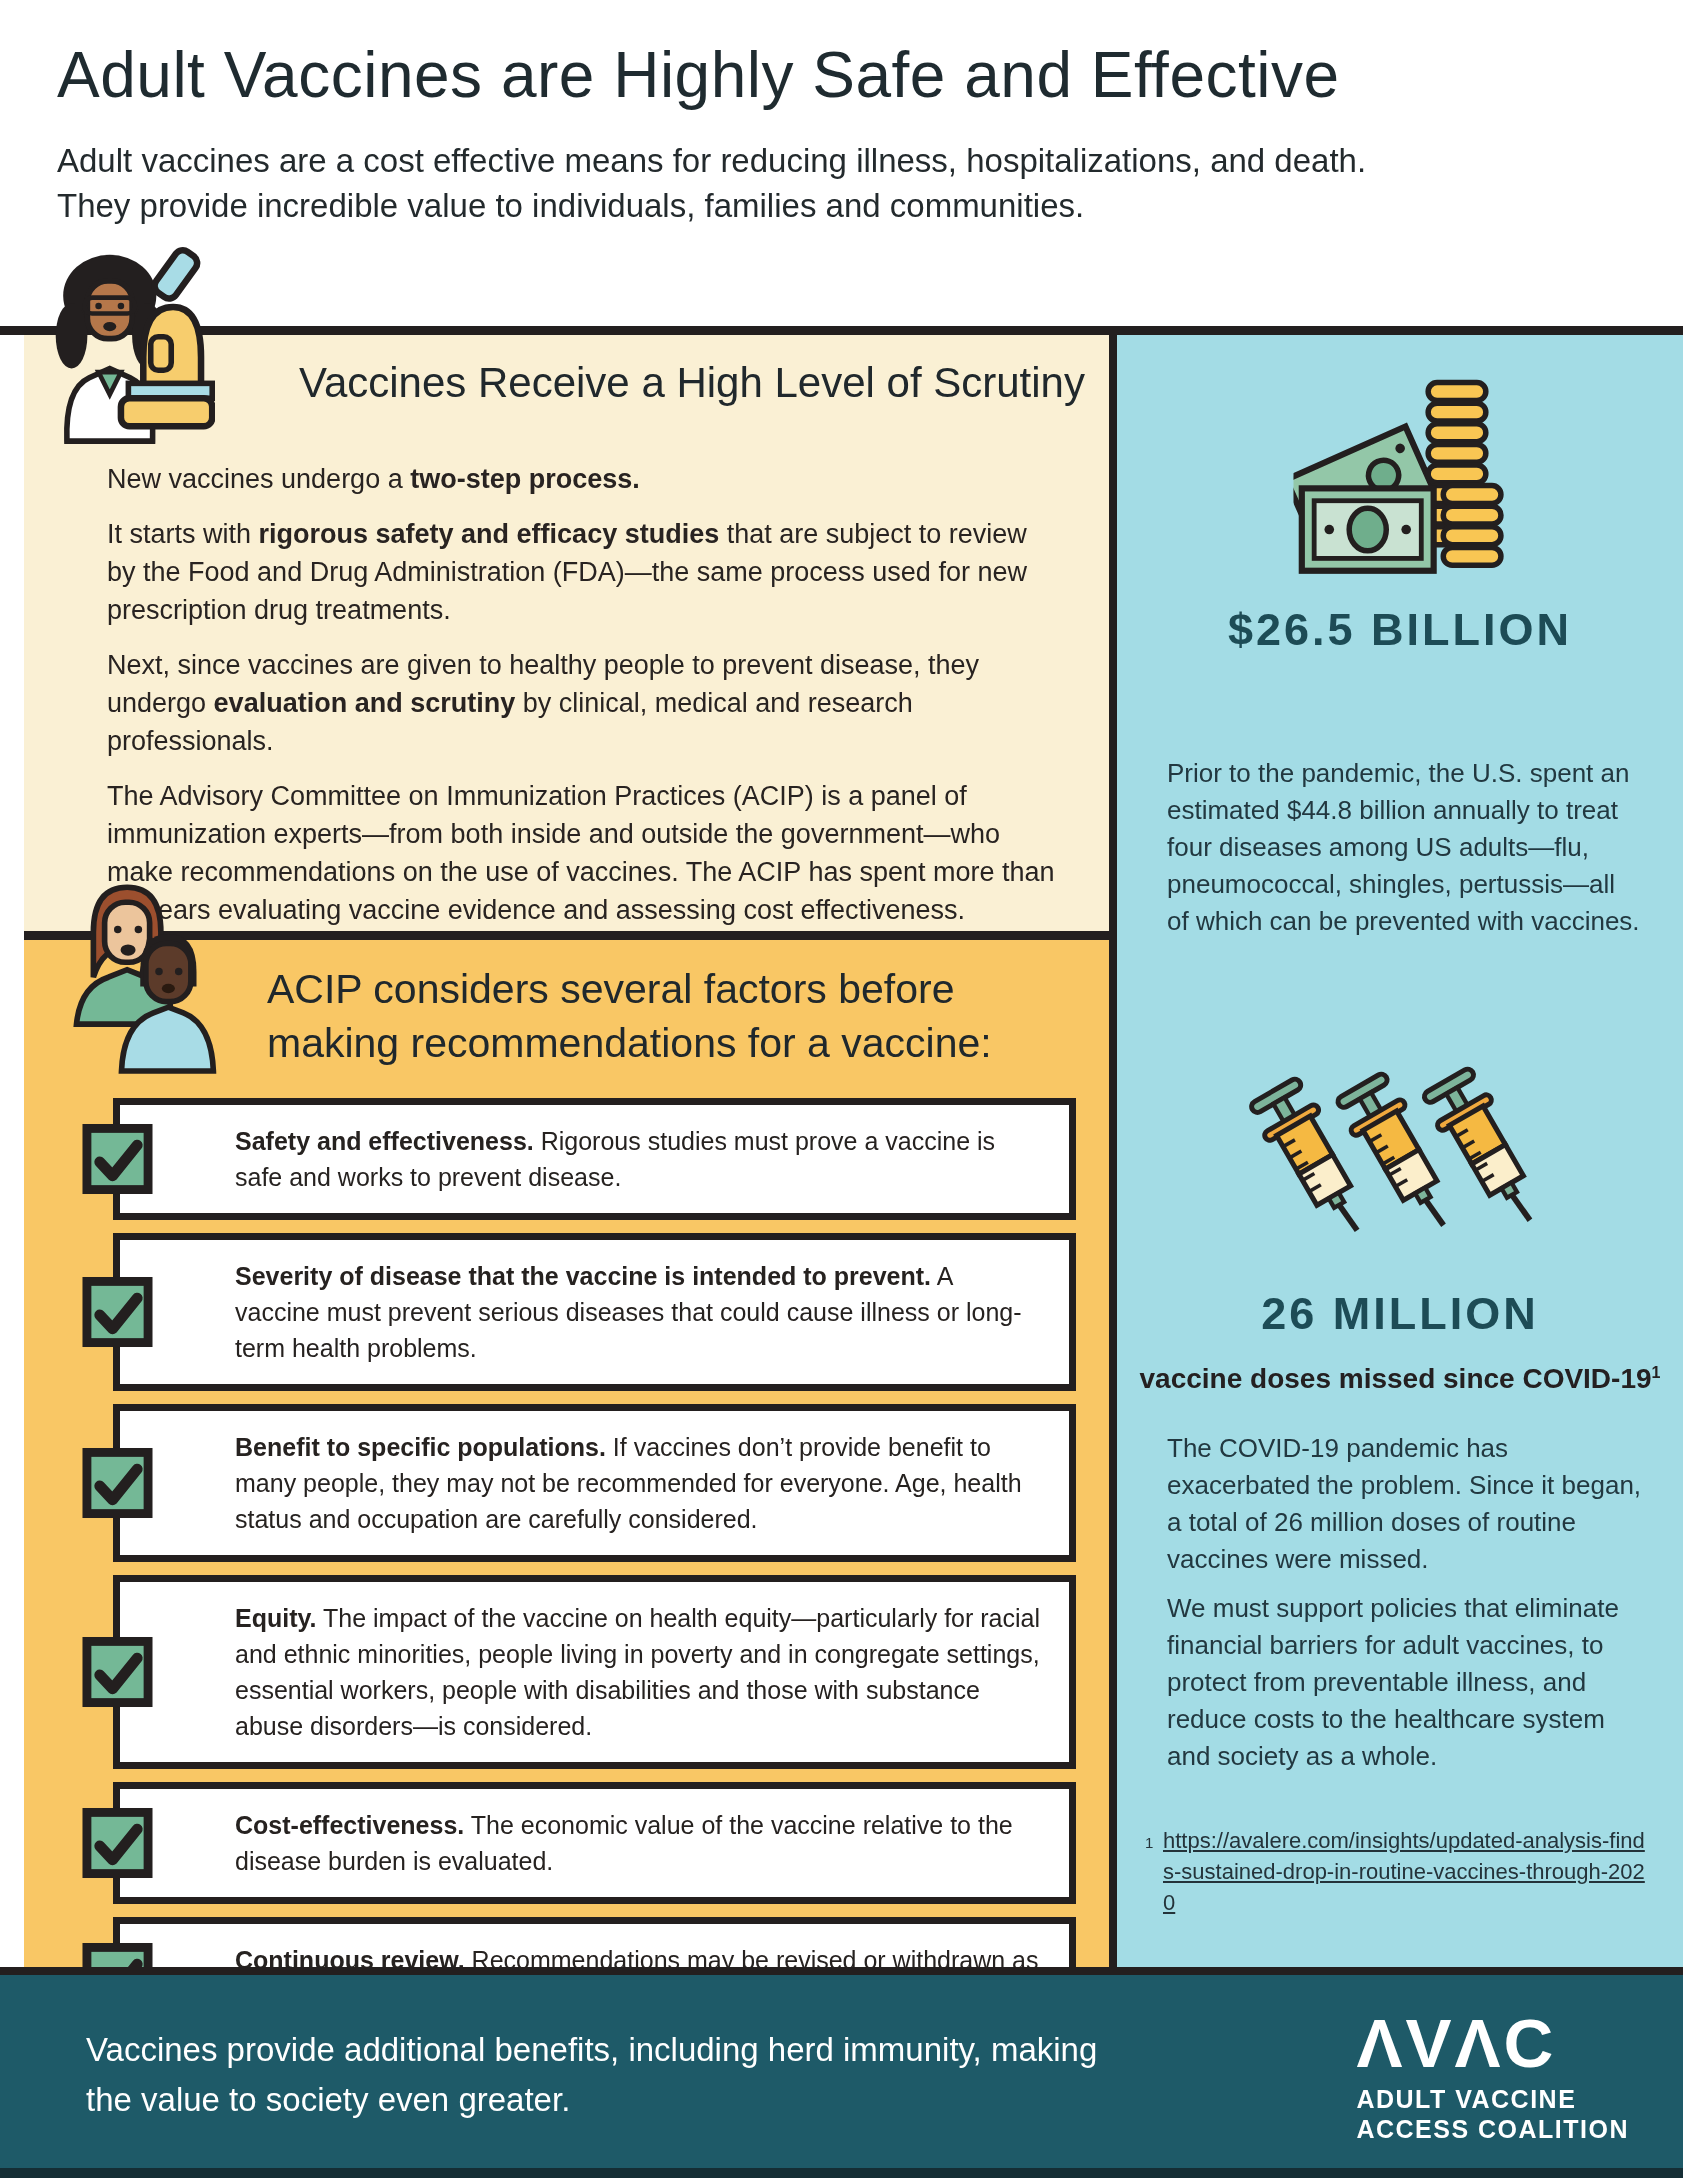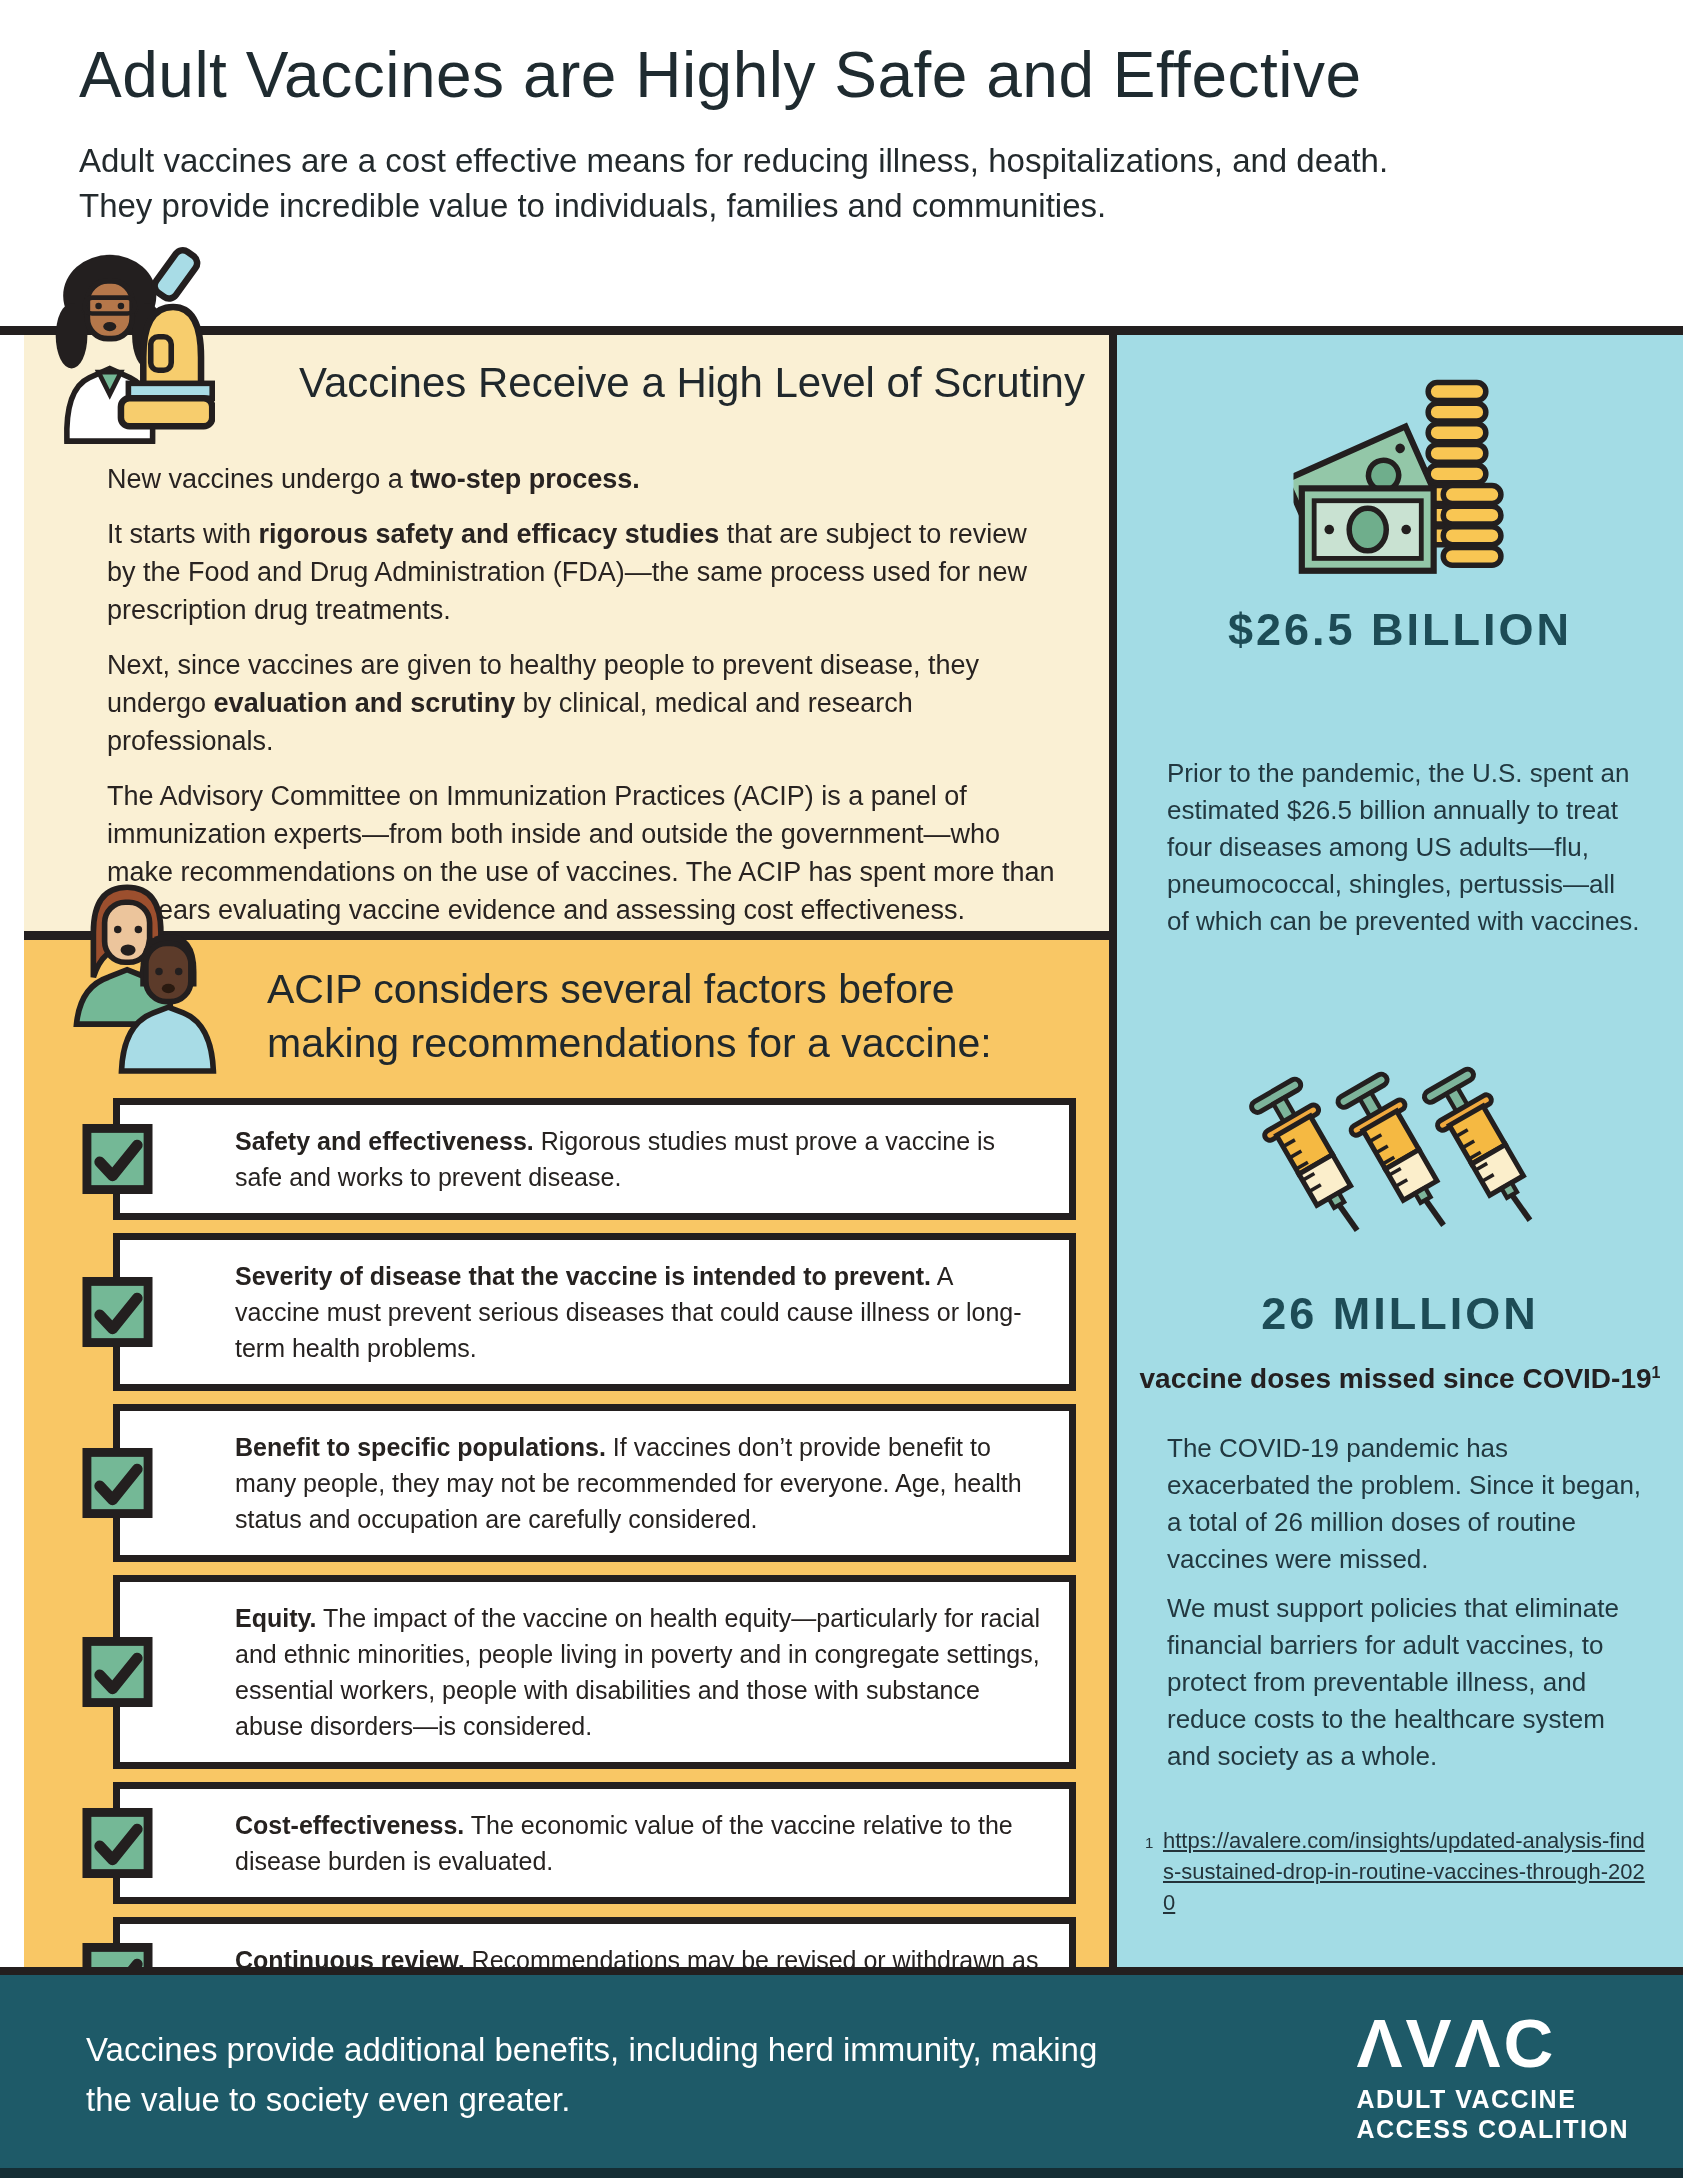--- a/index.html
+++ b/index.html
@@ -1,21 +1,21 @@
 <!DOCTYPE html>
 <html><head>
 <meta charset="utf-8">
 <style>
   * { margin:0; padding:0; box-sizing:border-box; }
   html,body { background:#e8e8e8; }
   body { font-family:"Liberation Sans", sans-serif; }
   .page { position:relative; width:1683px; height:2178px; background:#ffffff; overflow:hidden; margin:0 auto; }
 
   
-  .header { position:absolute; left:79px; top:38px; width:1544px; }
+  .header { position:absolute; left:57px; top:38px; width:1544px; }
   .title { font-size:64px; font-weight:400; color:#1f2b30; letter-spacing:0.5px; }
   .subtitle { margin-top:26px; font-size:33px; line-height:45px; color:#232a2d; }
 
   
   .main { position:absolute; left:0; top:326px; width:1683px; height:1641px; display:flex; border-top:9px solid #231f1f; }
   .left-col { width:1109px; display:flex; flex-direction:column;padding-left:24px; }
   .col-divider { width:8px; background:#231f1f; }
   .right-col { width:566px; background:#a3dce5; position:relative; }
 
   
@@ -223,21 +223,21 @@
           <g>
             <rect x="218" y="164" width="84" height="26" rx="13" fill="#f9c653" stroke="#231f1f" stroke-width="8"></rect>
             <rect x="218" y="194" width="84" height="26" rx="13" fill="#f9c653" stroke="#231f1f" stroke-width="8"></rect>
             <rect x="218" y="224" width="84" height="26" rx="13" fill="#f9c653" stroke="#231f1f" stroke-width="8"></rect>
             <rect x="218" y="254" width="84" height="26" rx="13" fill="#f9c653" stroke="#231f1f" stroke-width="8"></rect>
           </g>
         </svg>
       </div>
 
       <div class="stat-value stat1-value">$26.5 BILLION</div>
-      <div class="side-body stat1-body">Prior to the pandemic, the U.S. spent an estimated $26.5 billion annually to treat four diseases among US adults—flu, pneumococcal, shingles, pertussis—all of which can be prevented with vaccines.</div>
+      <div class="side-body stat1-body">Prior to the pandemic, the U.S. spent an estimated $44.8 billion annually to treat four diseases among US adults—flu, pneumococcal, shingles, pertussis—all of which can be prevented with vaccines.</div>
 
       <div class="syringes-icon-wrap">
         <svg viewBox="0 0 470 300" width="342" height="216">
           <defs>
             <g id="syr">
               <rect x="-38" y="-6" width="76" height="16" rx="8" fill="#7db49b" stroke="#231f1f" stroke-width="7"></rect>
               <rect x="-9" y="10" width="18" height="30" fill="#7db49b" stroke="#231f1f" stroke-width="6"></rect>
               <rect x="-42" y="38" width="84" height="14" rx="7" fill="#f0a93e" stroke="#231f1f" stroke-width="7"></rect>
               <rect x="-27" y="50" width="54" height="62" fill="#f5b942" stroke="#231f1f" stroke-width="7"></rect>
               <rect x="-27" y="112" width="54" height="50" fill="#fbeecb" stroke="#231f1f" stroke-width="7"></rect>

